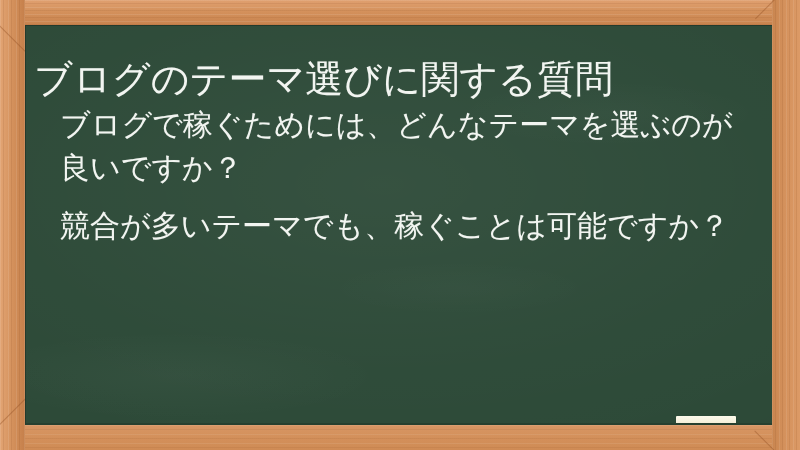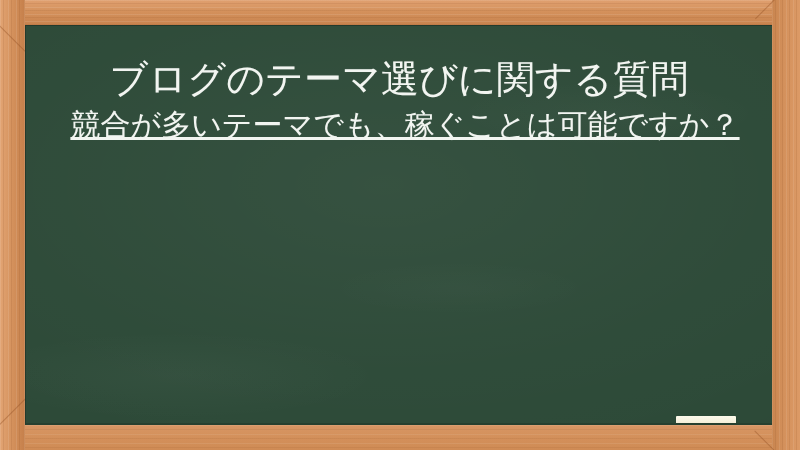--- a/index.html
+++ b/index.html
@@ -13,21 +13,20 @@
     overflow: hidden;
     font-family: "DejaVu Sans", "Liberation Sans", sans-serif;
   }
 
   
   .frame-wrap {
     position: relative;
     width: 800px;
     height: 450px;
     box-sizing: border-box;
-    text-align: center;
   }
 
   .wood {
     position: absolute;
     inset: 0;
     background-color: #d4915c;
     overflow: hidden;
   }
 
   
@@ -196,21 +195,21 @@
 
   .question-item {
     color: #f2f5f1;
     font-size: 30px;
     line-height: 1.42;
     font-weight: 400;
     margin: 0 0 16px 0;
     text-shadow: 0 0 1px rgba(255,255,255,0.18);
     max-width: 690px;
   }
-  .question-item:last-child { margin-bottom: 16px; text-decoration: underline; }
+  .question-item:last-child { margin-bottom: 16px; }
 
   
   .chalk-stick {
     position: absolute;
     left: 650px;
     top: 390px;
     width: 60px;
     height: 11px;
     background: linear-gradient(to bottom, #fdfaec 0%, #f6f1dc 55%, #e9e2c5 100%);
     border-radius: 1px;
@@ -232,20 +231,21 @@
     <div class="mitre mitre-bl"></div>
     <div class="mitre mitre-br"></div>
   </div>
 
   <div class="board">
     <div class="board-content">
 
       <h1 class="board-title">ブログのテーマ選びに関する質問</h1>
 
       <ul class="question-list">
+        <li class="question-item">ブログで稼ぐためには、どんなテーマを選ぶのが良いですか？</li>
         <li class="question-item">競合が多いテーマでも、稼ぐことは可能ですか？</li>
       </ul>
 
     </div>
 
     <div class="chalk-stick"></div>
   </div>
 
 </div>
 

